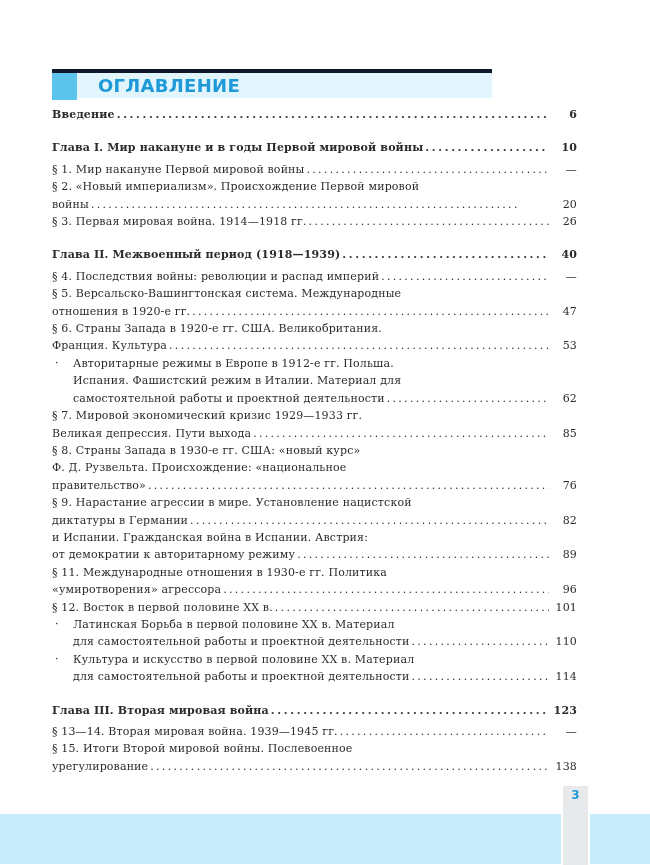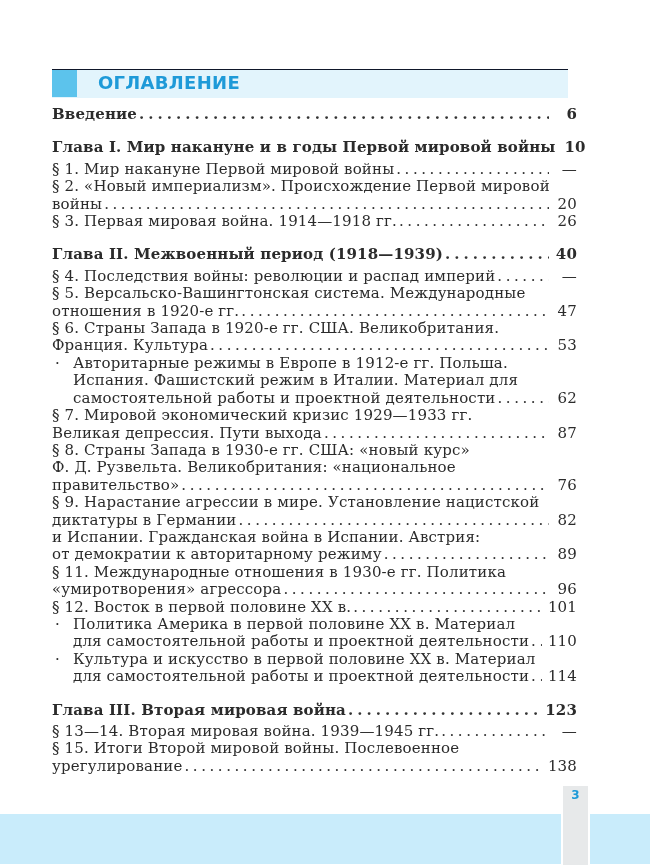--- a/index.html
+++ b/index.html
@@ -12,24 +12,24 @@
     height: 865px;
     position: relative;
     overflow: hidden;
     font-family: "DejaVu Serif", "Liberation Serif", serif;
     color: #2b2b2b;
   }
   .header {
     position: absolute;
     left: 52px;
     top: 69px;
-    width: 516px;
+    width: 440px;
     height: 29px;
     background: #e2f4fc;
-    border-top: 1px solid #0f172a;
+    border-top: 4px solid #0f172a;
     box-sizing: border-box;
   }
   .header-square {
     position: absolute;
     left: 0;
     top: 0;
     width: 25px;
     height: 27px;
     background: #5cc3ec;
   }
@@ -44,21 +44,21 @@
     color: #1e9ad8;
     line-height: 20px;
   }
   .toc {
     position: absolute;
     left: 52px;
     top: 106px;
     width: 525px;
   }
   .entry {
-    font-size: 15px;
+    font-size: 11px;
     line-height: 17.4px;
     position: relative;
     letter-spacing: 0.15px;
   }
   .entry.chapter {
     font-weight: bold;
     margin-top: 16px;
     margin-bottom: 4px;
   }
   .entry.first {
@@ -216,26 +216,26 @@
         <span class="txt">самостоятельной работы и проектной деятельности</span>
         <span class="dots"></span>
         <span class="page">62</span>
       </div>
     </div>
     <div class="entry section">
       <span class="line">§ 7. Мировой экономический кризис 1929—1933 гг.</span>
       <div class="last-line">
         <span class="txt">Великая депрессия. Пути выхода</span>
         <span class="dots"></span>
-        <span class="page">87</span>
+        <span class="page">85</span>
       </div>
     </div>
     <div class="entry section">
       <span class="line">§ 8. Страны Запада в 1930-е гг. США: «новый курс»</span>
-      <span class="line">Ф. Д. Рузвельта. Великобритания: «национальное</span>
+      <span class="line">Ф. Д. Рузвельта. Происхождение: «национальное</span>
       <div class="last-line">
         <span class="txt">правительство»</span>
         <span class="dots"></span>
         <span class="page">76</span>
       </div>
     </div>
     <div class="entry section">
       <span class="line">§ 9. Нарастание агрессии в мире. Установление нацистской</span>
       <div class="last-line">
         <span class="txt">диктатуры в Германии</span>
@@ -261,21 +261,21 @@
     </div>
     <div class="entry section">
       <div class="last-line">
         <span class="txt">§ 12. Восток в первой половине XX в.</span>
         <span class="dots"></span>
         <span class="page">101</span>
       </div>
     </div>
     <div class="entry bullet">
       <span class="bullet-dot">·</span>
-      <span class="line">Политика Америка в первой половине XX в. Материал</span>
+      <span class="line">Латинская Борьба в первой половине XX в. Материал</span>
       <div class="last-line">
         <span class="txt">для самостоятельной работы и проектной деятельности</span>
         <span class="dots"></span>
         <span class="page">110</span>
       </div>
     </div>
     <div class="entry bullet">
       <span class="bullet-dot">·</span>
       <span class="line">Культура и искусство в первой половине XX в. Материал</span>
       <div class="last-line">

